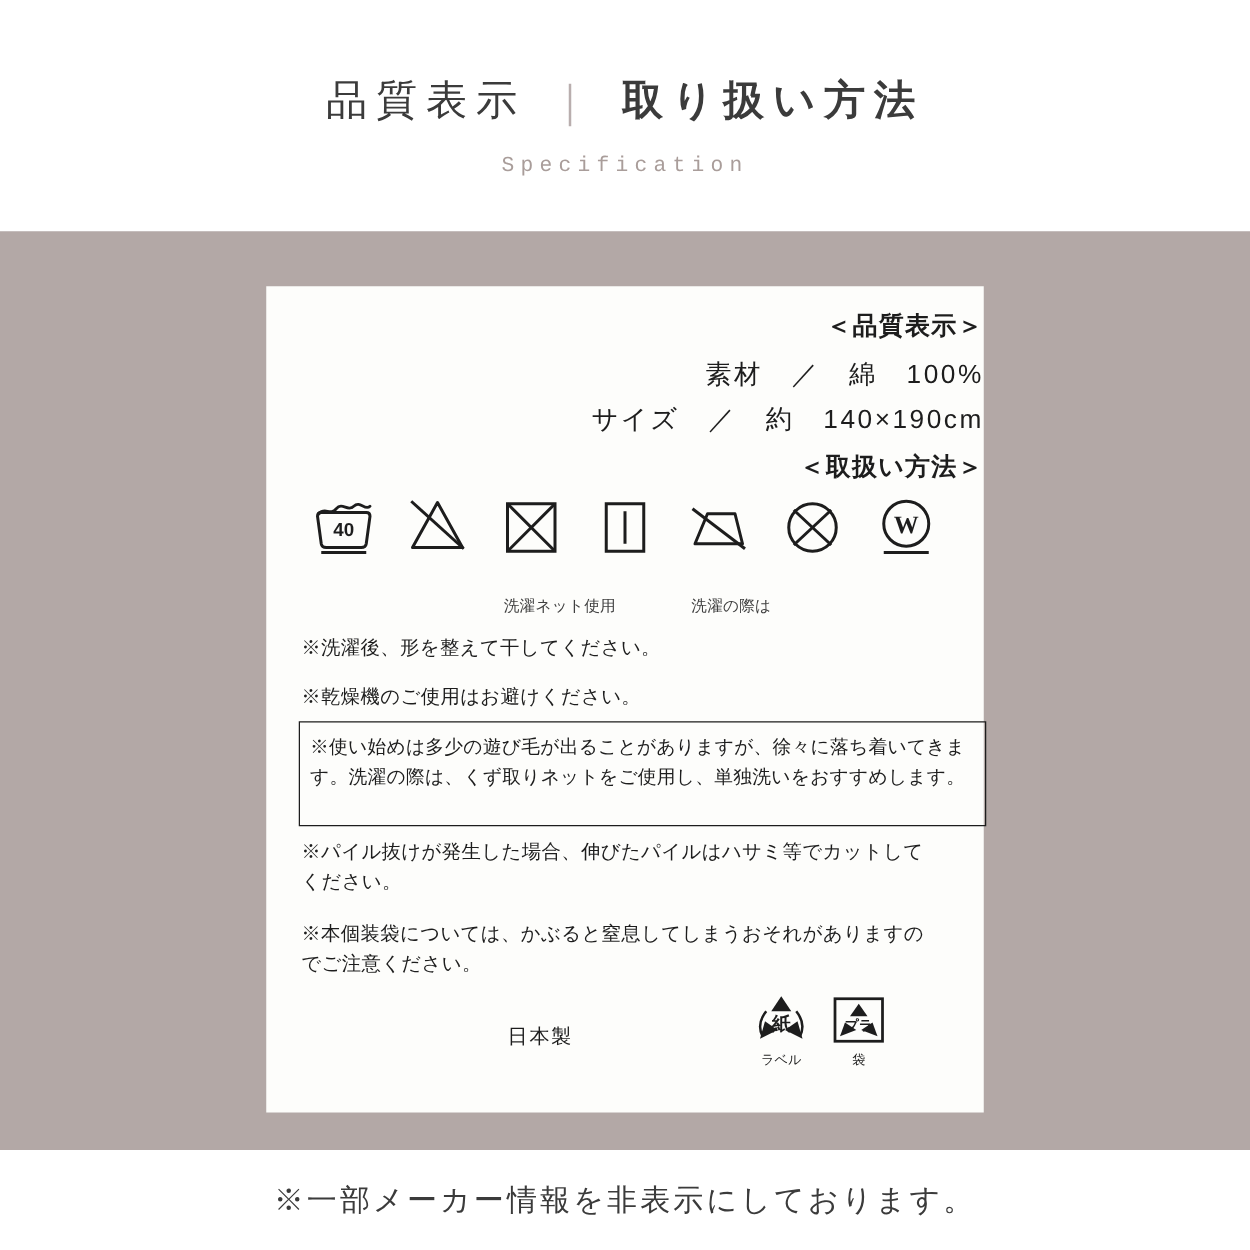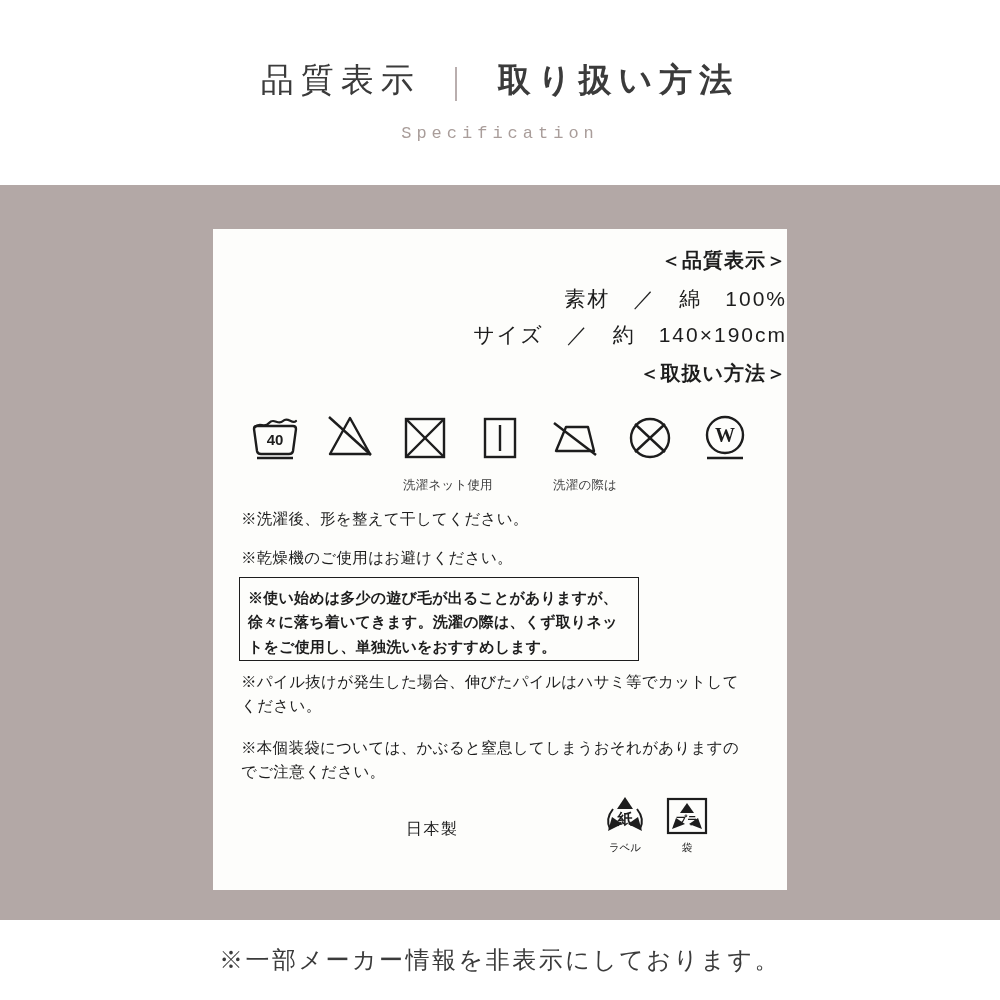--- a/index.html
+++ b/index.html
@@ -142,21 +142,21 @@
     width: 574px;
     font-size: 20px;
     letter-spacing: 1px;
     font-weight: 600;
   }
 
   
   .symbols {
     position: absolute;
     left: 35px;
-    top: 172px;
+    top: 156px;
     width: 504px;
     height: 70px;
     display: flex;
     align-items: center;
     justify-content: space-between;
   }
   .sym {
     position: relative;
     width: 54px;
     height: 54px;
@@ -188,29 +188,28 @@
     letter-spacing: 0.3px;
     color: #1d1d1d;
   }
   .note-1 { left: 28px; top: 278px; width: 520px; }
   .note-2 { left: 28px; top: 317px; width: 520px; }
 
   .boxed-note {
     position: absolute;
     left: 26px;
     top: 348px;
-    width: 400px;
+    width: 550px;
     height: 84px;
     border: 1.5px solid #1d1d1d;
     padding: 8px 10px 8px 8px;
     box-sizing: border-box;
     font-size: 15px;
     line-height: 1.62;
     letter-spacing: 0.2px;
-    font-weight: bold;
   }
 
   .note-3 { left: 28px; top: 441px; width: 510px; }
   .note-4 { left: 28px; top: 507px; width: 510px; }
 
   
   .recycle {
     position: absolute;
     left: 386px;
     top: 562px;

